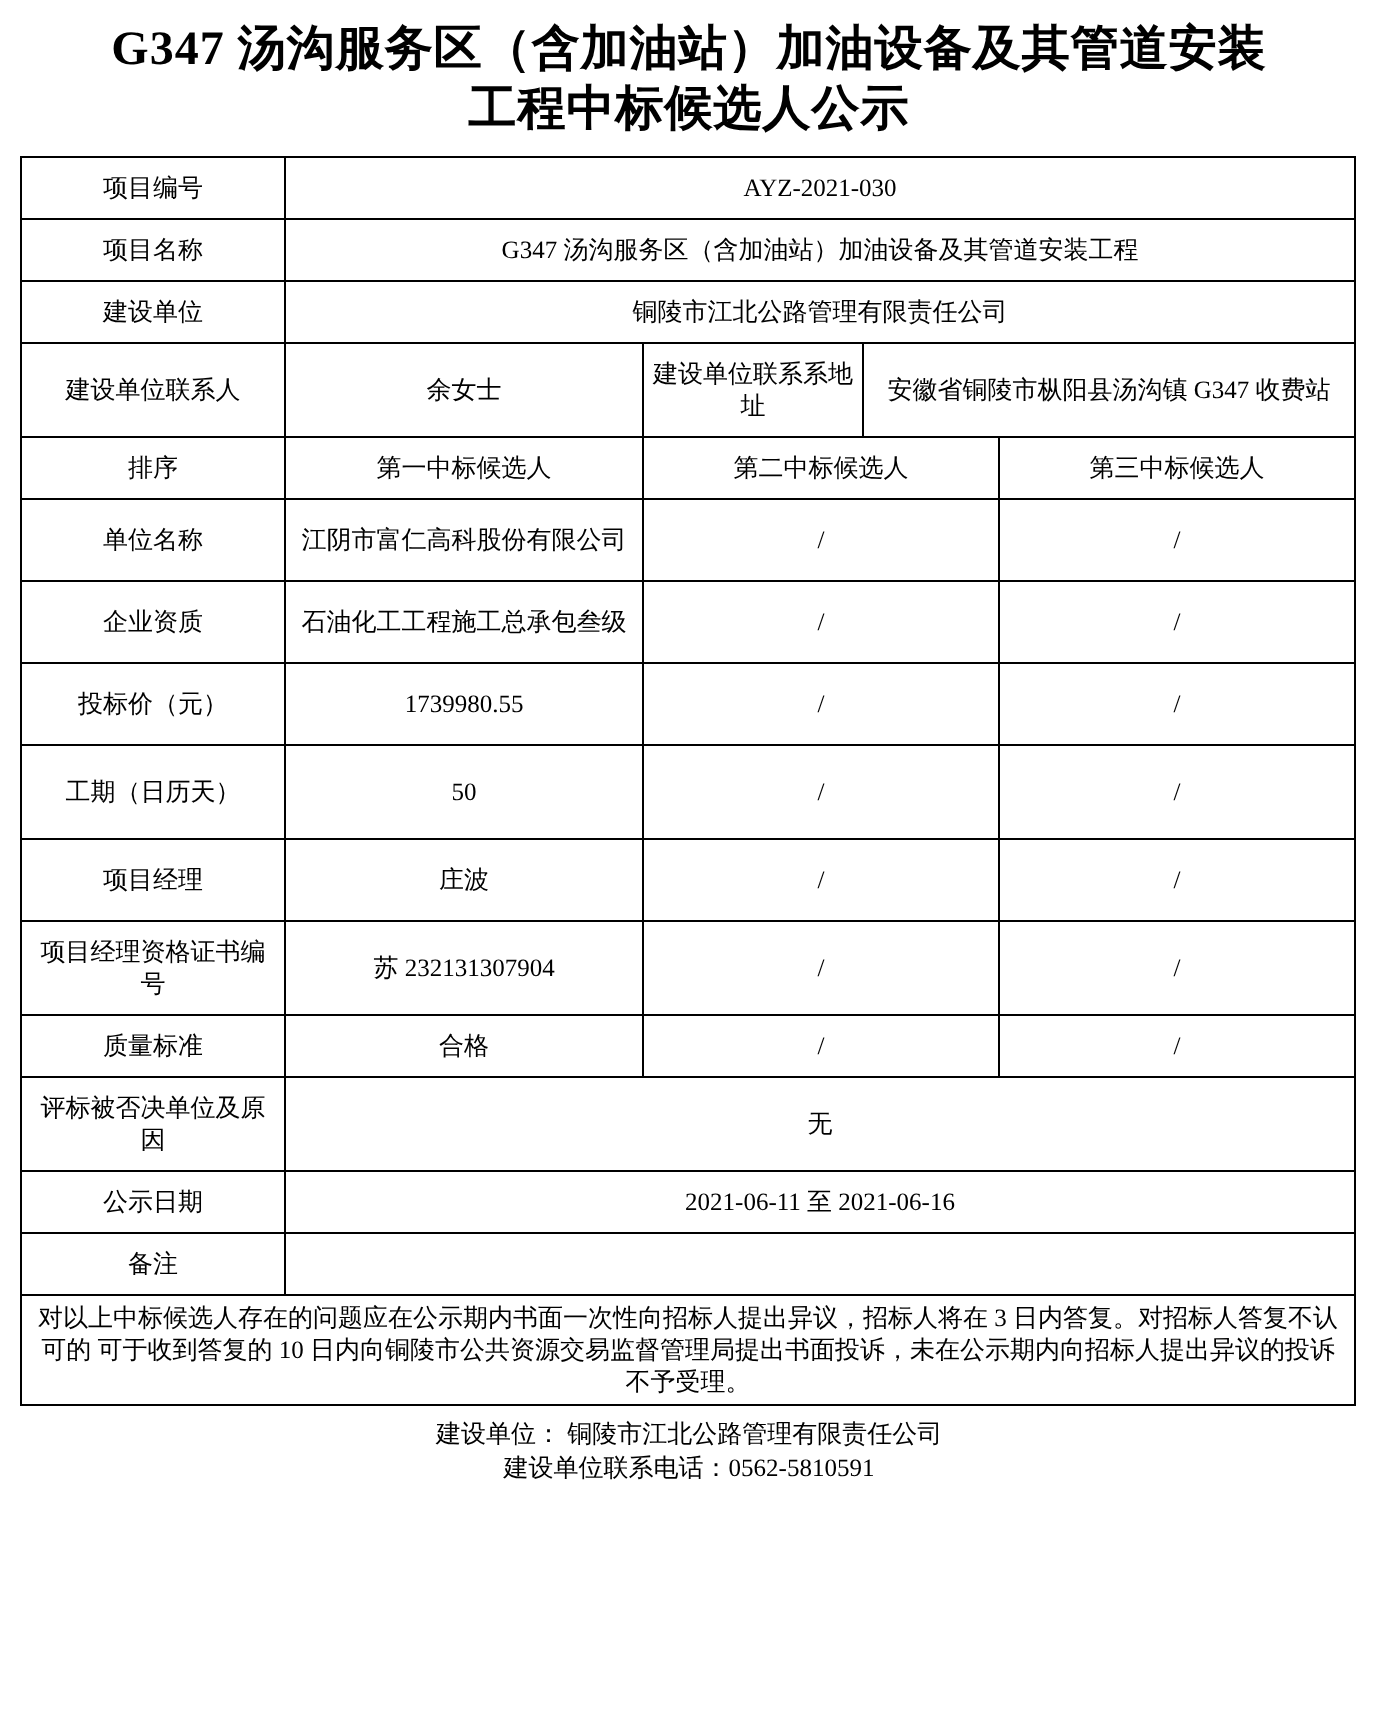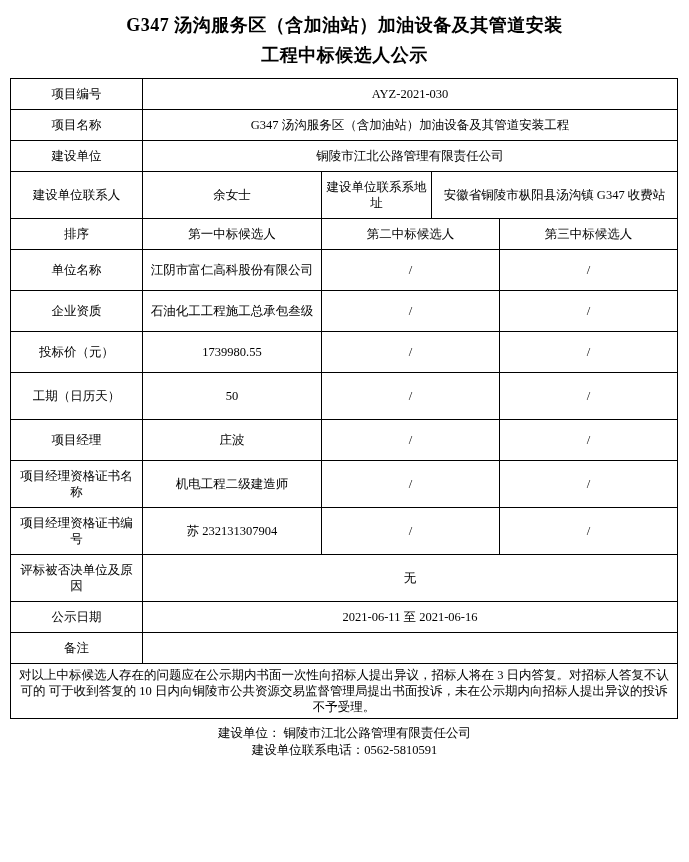--- a/index.html
+++ b/index.html
@@ -16,21 +16,21 @@
   }
   .page {
     width: 689px;
     height: 862px;
     box-sizing: border-box;
     padding: 0 10px;
     position: relative;
   }
   .doc-title {
     text-align: center;
-    font-size: 18px;
+    font-size: 24px;
     font-weight: bold;
     letter-spacing: 0.5px;
     line-height: 30px;
     padding-top: 10px;
   }
   .doc-title .line2 {
     display: block;
   }
   table.main {
     width: 667px;
@@ -148,28 +148,28 @@
         <td colspan="2">/</td>
         <td>/</td>
       </tr>
       <tr>
         <td class="label tall-1">项目经理</td>
         <td>庄波</td>
         <td colspan="2">/</td>
         <td>/</td>
       </tr>
       <tr>
-        <td class="label label-wrap tall-2">项目经理资格证书名称</td>
-        <td>机电工程二级建造师</td>
+        <td class="label label-wrap tall-2">项目经理资格证书编号</td>
+        <td>苏 232131307904</td>
         <td colspan="2">/</td>
         <td>/</td>
       </tr>
       <tr>
-        <td class="label label-wrap tall-2">项目经理资格证书编号</td>
-        <td>苏 232131307904</td>
+        <td class="label row-h">质量标准</td>
+        <td>合格</td>
         <td colspan="2">/</td>
         <td>/</td>
       </tr>
       <tr>
         <td class="label label-wrap tall-2">评标被否决单位及原因</td>
         <td colspan="4">无</td>
       </tr>
       <tr>
         <td class="label row-h">公示日期</td>
         <td colspan="4">2021-06-11 至 2021-06-16</td>

